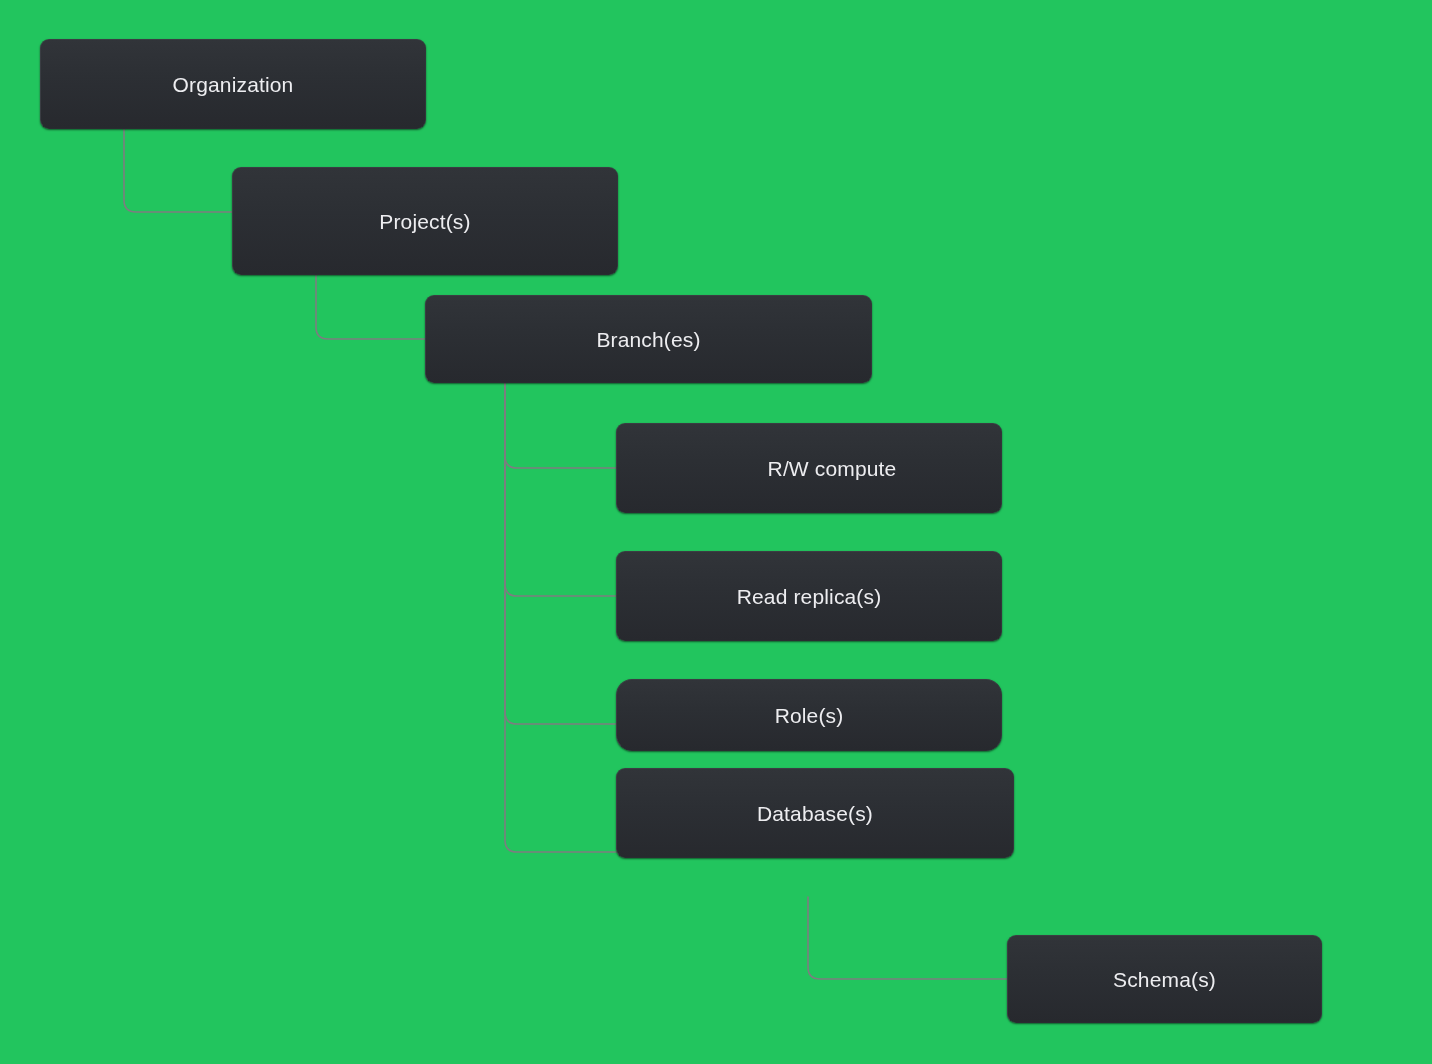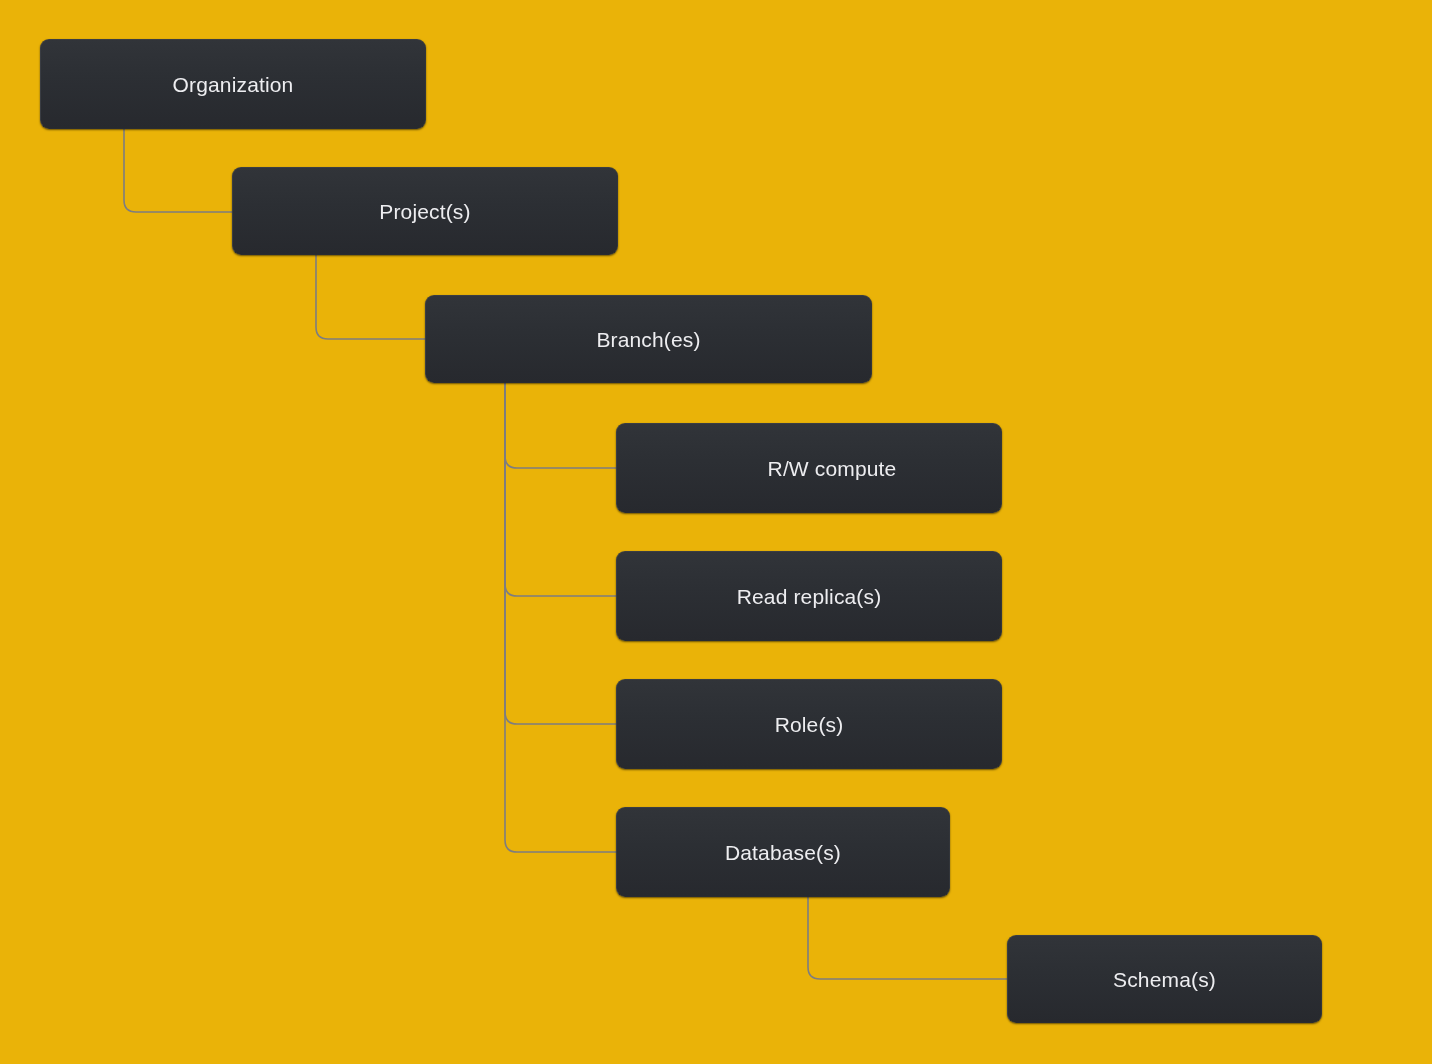--- a/index.html
+++ b/index.html
@@ -8,21 +8,21 @@
     padding: 0;
     background: #0d0d0f;
   }
   body {
     font-family: "Liberation Sans", sans-serif;
   }
   #canvas {
     position: relative;
     width: 1432px;
     height: 1064px;
-    background: #eab308;
+    background: #22c55e;
     overflow: hidden;
   }
   #edges {
     position: absolute;
     left: 0;
     top: 0;
     width: 1432px;
     height: 1064px;
     pointer-events: none;
   }
@@ -62,36 +62,36 @@
       <path d="M 505 383 L 505 584 Q 505 596 517 596 L 616 596" fill="none" stroke="#7d7d80" stroke-width="1.6" stroke-linecap="round"></path>
       <path d="M 505 383 L 505 712 Q 505 724 517 724 L 616 724" fill="none" stroke="#7d7d80" stroke-width="1.6" stroke-linecap="round"></path>
       <path d="M 505 383 L 505 840 Q 505 852 517 852 L 616 852" fill="none" stroke="#7d7d80" stroke-width="1.6" stroke-linecap="round"></path>
       <path d="M 808 897 L 808 967 Q 808 979 820 979 L 1007 979" fill="none" stroke="#7d7d80" stroke-width="1.6" stroke-linecap="round"></path>
     </svg>
 
   <div id="nodes-layer">
       <div class="node" style="left: 40px; top: 39px; width: 386px; height: 90px;">
         <span class="node-label">Organization</span>
       </div>
-      <div class="node" style="left: 232px; top: 167px; width: 386px; height: 88px; justify-content: center;">
+      <div class="node" style="left: 232px; top: 167px; width: 386px; height: 108px; justify-content: center;">
         <span class="node-label">Project(s)</span>
       </div>
       <div class="node" style="left: 425px; top: 295px; width: 447px; height: 88px;">
         <span class="node-label">Branch(es)</span>
       </div>
       <div class="node" style="left: 616px; top: 423px; width: 386px; height: 90px; padding-left: 46px;">
         <span class="node-label">R/W compute</span>
       </div>
       <div class="node" style="left: 616px; top: 551px; width: 386px; height: 90px;">
         <span class="node-label">Read replica(s)</span>
       </div>
-      <div class="node" style="left: 616px; top: 679px; width: 386px; height: 90px;">
+      <div class="node" style="left: 616px; top: 679px; width: 386px; height: 72px; border-radius: 16px;">
         <span class="node-label">Role(s)</span>
       </div>
-      <div class="node" style="left: 616px; top: 807px; width: 334px; height: 90px;">
+      <div class="node" style="left: 616px; top: 768px; width: 398px; height: 90px;">
         <span class="node-label">Database(s)</span>
       </div>
       <div class="node" style="left: 1007px; top: 935px; width: 315px; height: 88px;">
         <span class="node-label">Schema(s)</span>
       </div>
     </div>
 
 </div>
 
 </body></html>

